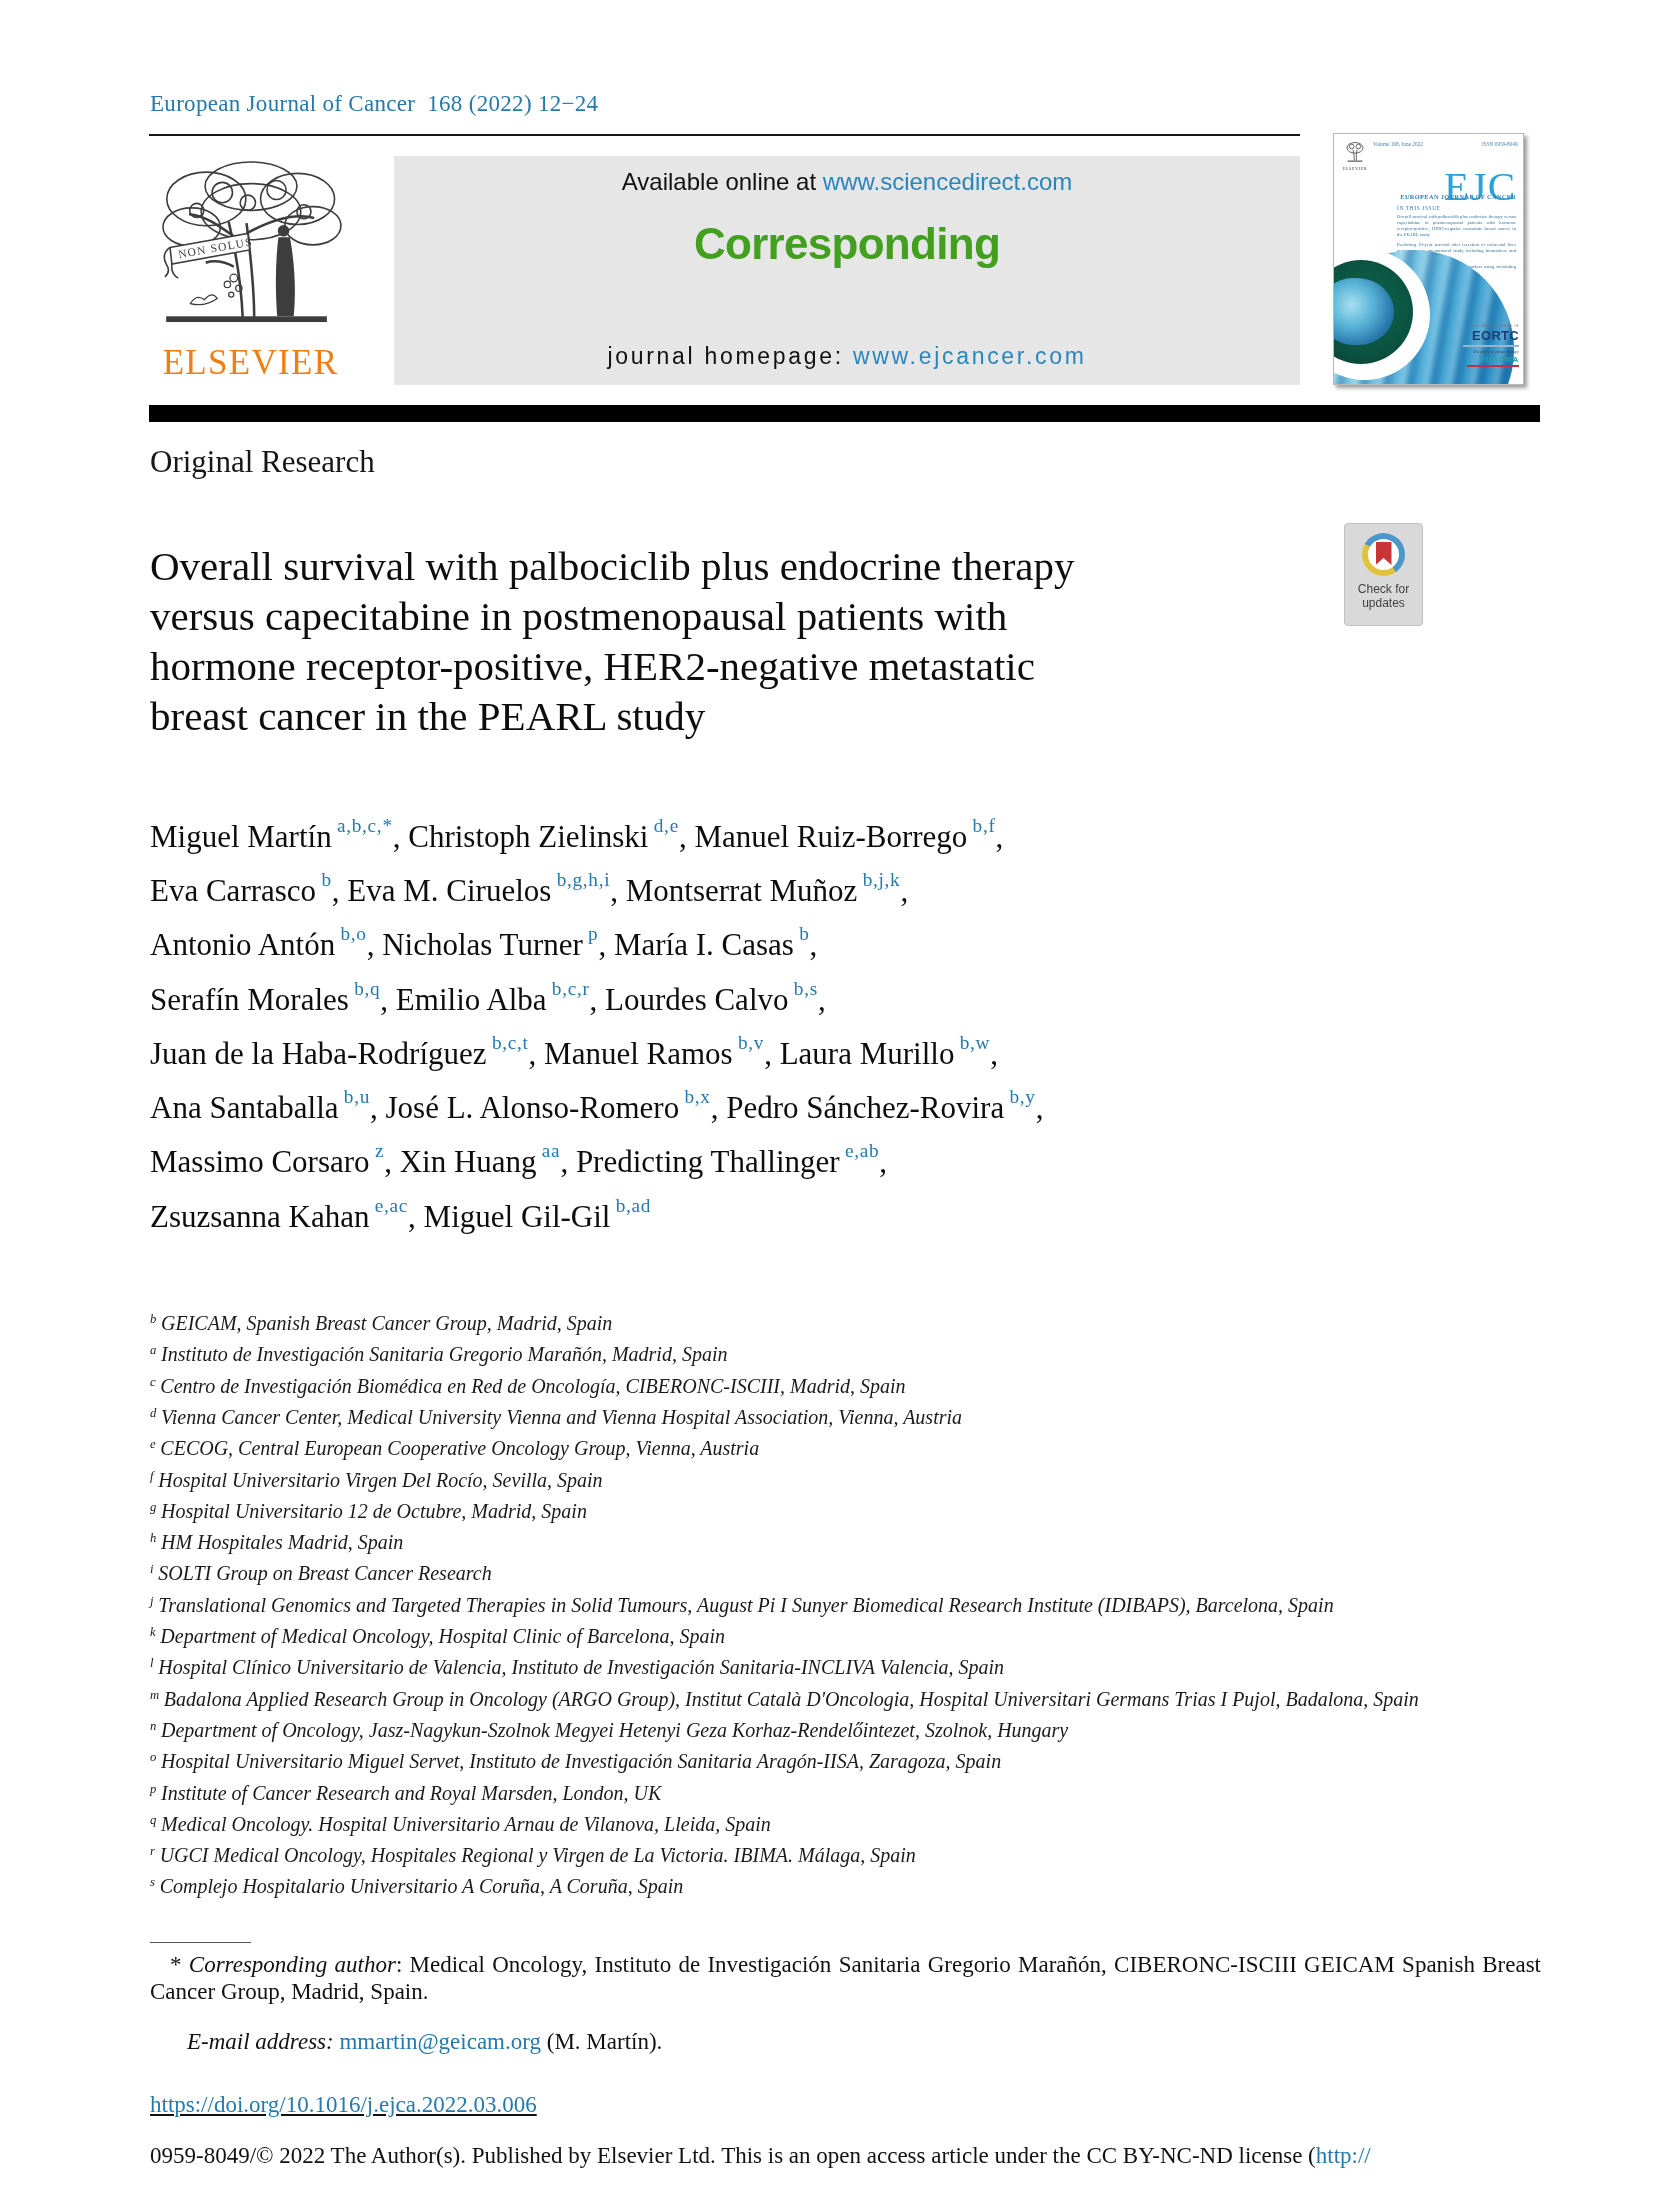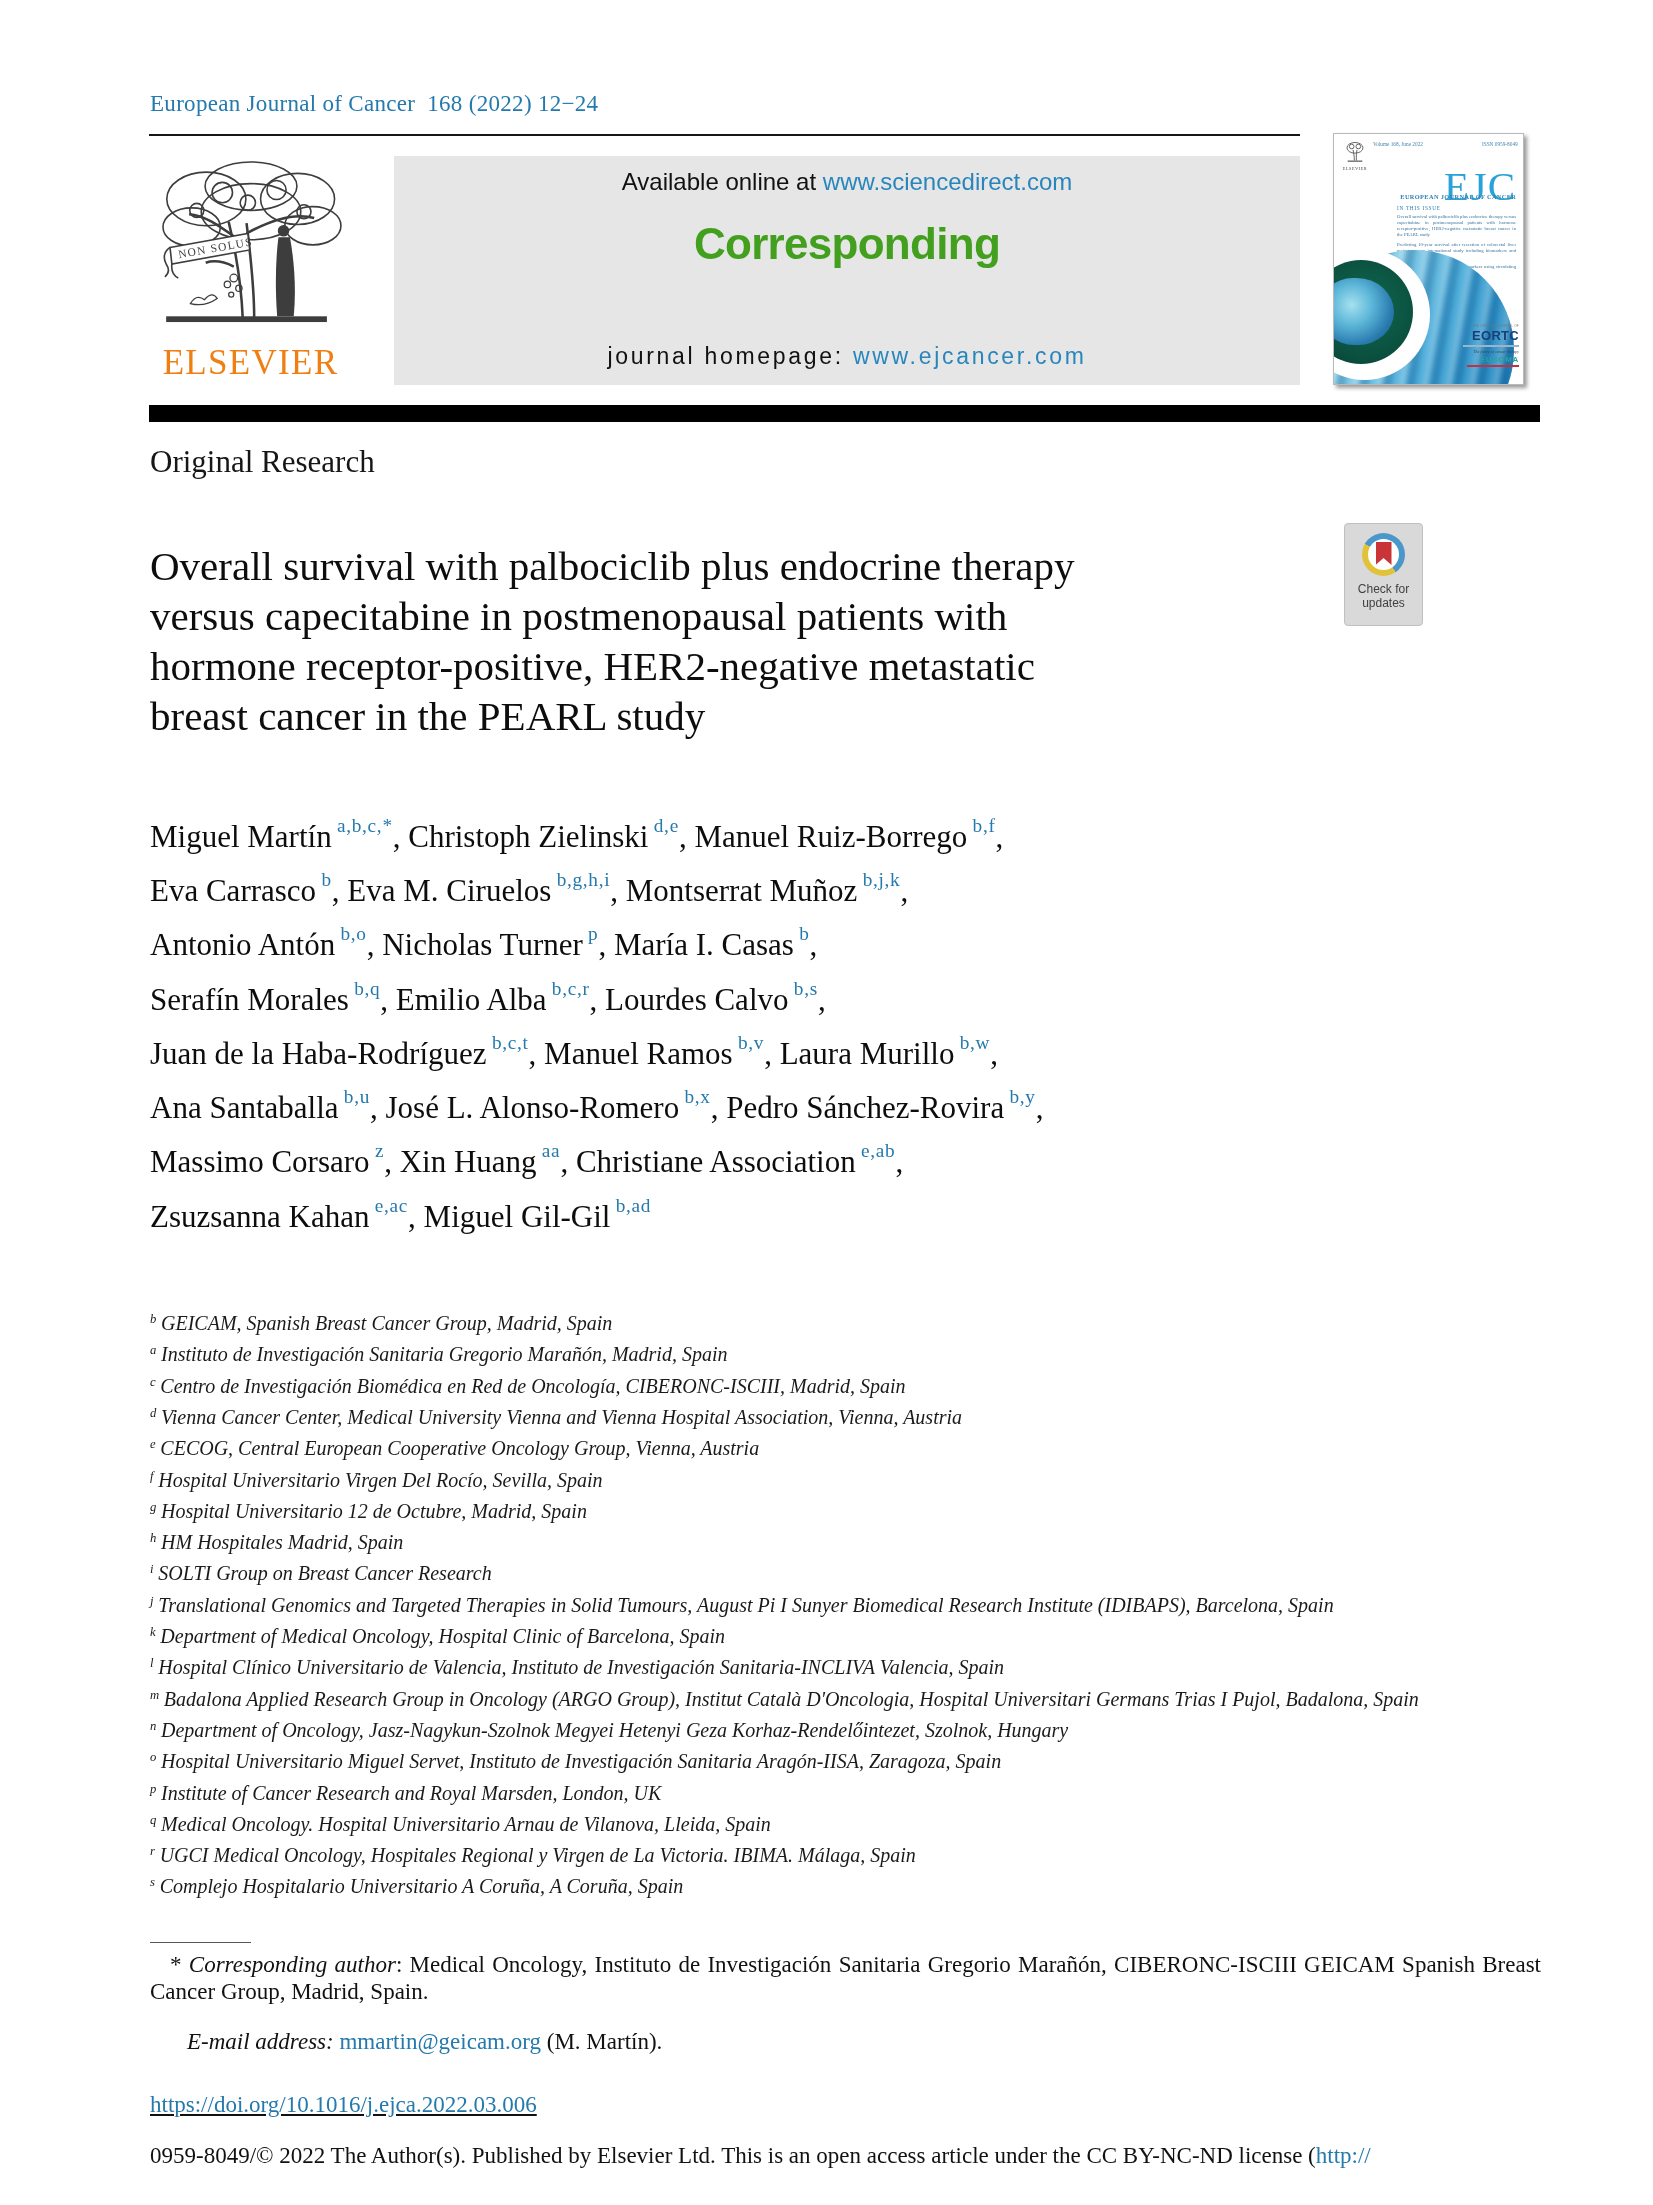--- a/index.html
+++ b/index.html
@@ -228,21 +228,21 @@
         <div class="title-line">breast cancer in the PEARL study</div>
       </div>
 
     <div class="author-block">
         <div class="author-line"><span class="author-name">Miguel Martín</span><sup class="author-sup">a,b,c,*</sup>, <span class="author-name">Christoph Zielinski</span><sup class="author-sup">d,e</sup>, <span class="author-name">Manuel Ruiz-Borrego</span><sup class="author-sup">b,f</sup>,</div>
         <div class="author-line"><span class="author-name">Eva Carrasco</span><sup class="author-sup">b</sup>, <span class="author-name">Eva M. Ciruelos</span><sup class="author-sup">b,g,h,i</sup>, <span class="author-name">Montserrat Muñoz</span><sup class="author-sup">b,j,k</sup>,</div>
         <div class="author-line"><span class="author-name">Antonio Antón</span><sup class="author-sup">b,o</sup>, <span class="author-name">Nicholas Turner</span><sup class="author-sup">p</sup>, <span class="author-name">María I. Casas</span><sup class="author-sup">b</sup>,</div>
         <div class="author-line"><span class="author-name">Serafín Morales</span><sup class="author-sup">b,q</sup>, <span class="author-name">Emilio Alba</span><sup class="author-sup">b,c,r</sup>, <span class="author-name">Lourdes Calvo</span><sup class="author-sup">b,s</sup>,</div>
         <div class="author-line"><span class="author-name">Juan de la Haba-Rodríguez</span><sup class="author-sup">b,c,t</sup>, <span class="author-name">Manuel Ramos</span><sup class="author-sup">b,v</sup>, <span class="author-name">Laura Murillo</span><sup class="author-sup">b,w</sup>,</div>
         <div class="author-line"><span class="author-name">Ana Santaballa</span><sup class="author-sup">b,u</sup>, <span class="author-name">José L. Alonso-Romero</span><sup class="author-sup">b,x</sup>, <span class="author-name">Pedro Sánchez-Rovira</span><sup class="author-sup">b,y</sup>,</div>
-        <div class="author-line"><span class="author-name">Massimo Corsaro</span><sup class="author-sup">z</sup>, <span class="author-name">Xin Huang</span><sup class="author-sup">aa</sup>, <span class="author-name">Christiane Association</span><sup class="author-sup">e,ab</sup>,</div>
+        <div class="author-line"><span class="author-name">Massimo Corsaro</span><sup class="author-sup">z</sup>, <span class="author-name">Xin Huang</span><sup class="author-sup">aa</sup>, <span class="author-name">Predicting Thallinger</span><sup class="author-sup">e,ab</sup>,</div>
         <div class="author-line"><span class="author-name">Zsuzsanna Kahan</span><sup class="author-sup">e,ac</sup>, <span class="author-name">Miguel Gil-Gil</span><sup class="author-sup">b,ad</sup></div>
       </div>
 
     <div class="affil-block">
         <div class="affil-line"><sup class="affil-sup">b</sup><span>GEICAM, Spanish Breast Cancer Group, Madrid, Spain</span></div>
         <div class="affil-line"><sup class="affil-sup">a</sup><span>Instituto de Investigación Sanitaria Gregorio Marañón, Madrid, Spain</span></div>
         <div class="affil-line"><sup class="affil-sup">c</sup><span>Centro de Investigación Biomédica en Red de Oncología, CIBERONC-ISCIII, Madrid, Spain</span></div>
         <div class="affil-line"><sup class="affil-sup">d</sup><span>Vienna Cancer Center, Medical University Vienna and Vienna Hospital Association, Vienna, Austria</span></div>
         <div class="affil-line"><sup class="affil-sup">e</sup><span>CECOG, Central European Cooperative Oncology Group, Vienna, Austria</span></div>
         <div class="affil-line"><sup class="affil-sup">f</sup><span>Hospital Universitario Virgen Del Rocío, Sevilla, Spain</span></div>

